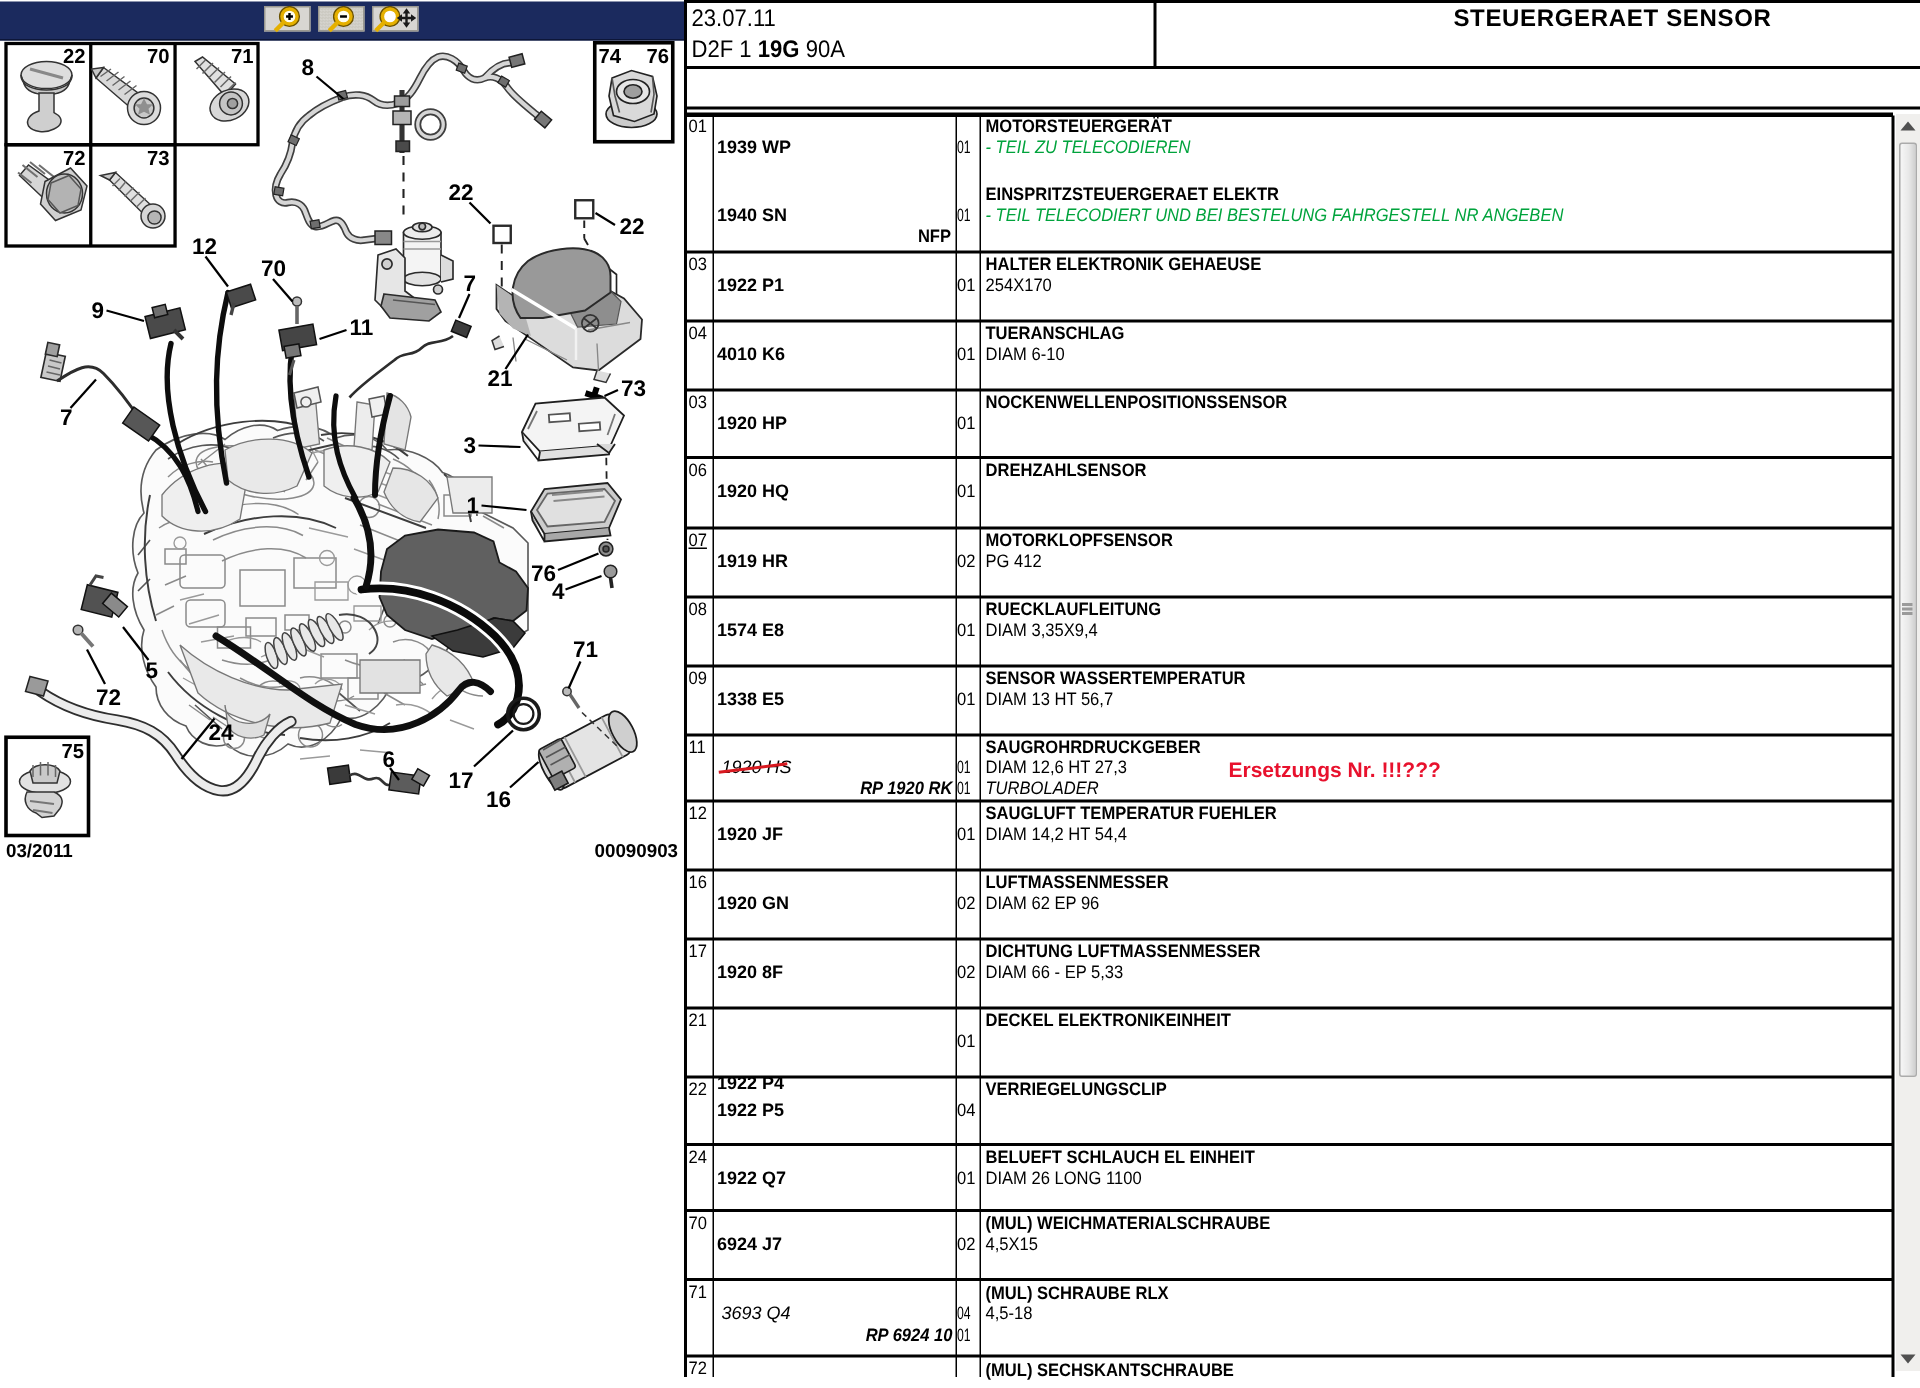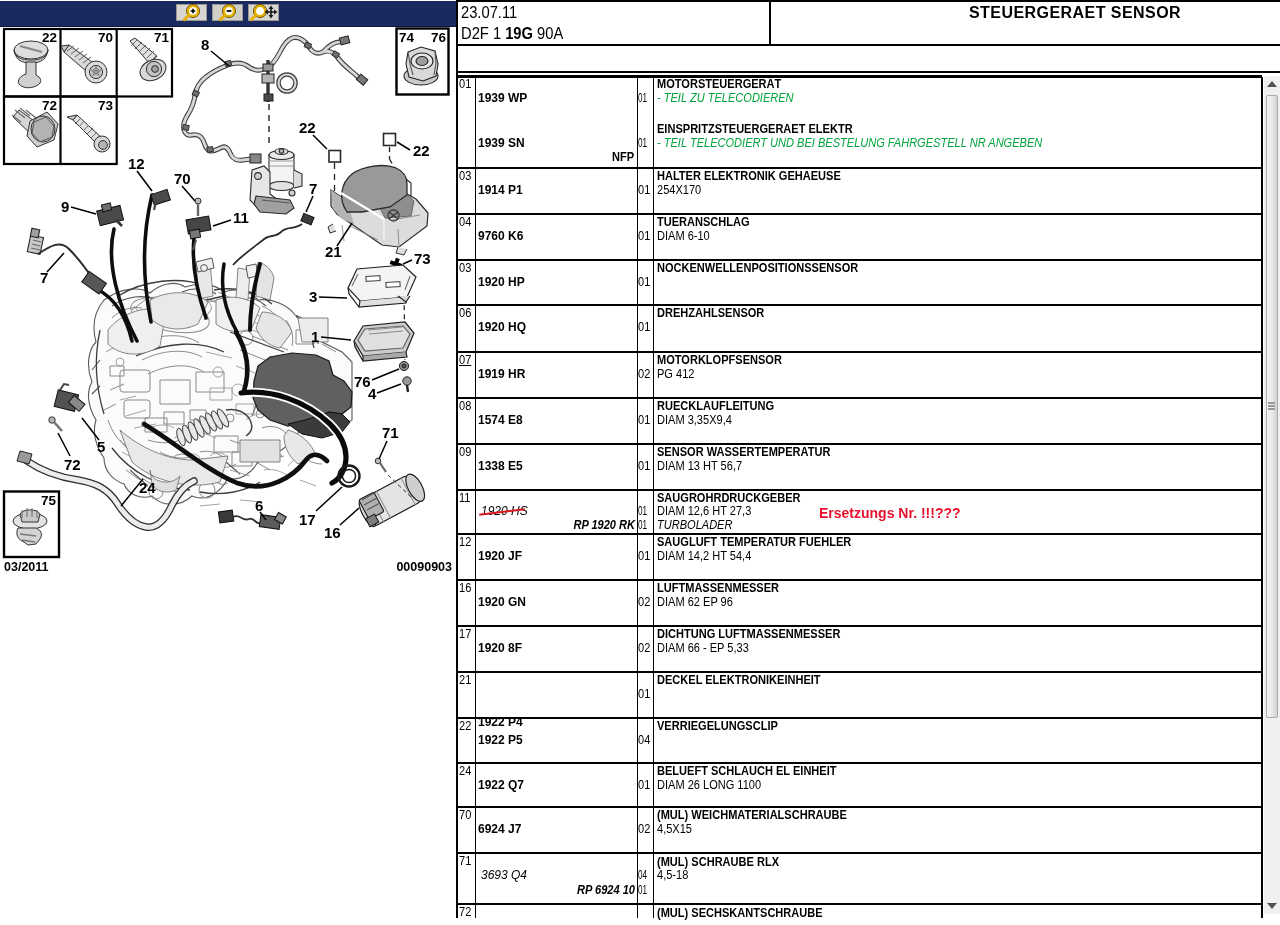--- a/index.html
+++ b/index.html
@@ -40,27 +40,27 @@
 
 <div class="abs" style="left:455.5px;top:0px;width:2.2px;height:918px;background:#000"></div>
 <div class="vline" style="left:474.5px;top:77px;height:841px;"></div>
 <div class="vline" style="left:636.5px;top:77px;height:841px;"></div>
 <div class="vline" style="left:652.5px;top:77px;height:841px;"></div>
 <div class="abs" style="left:1261px;top:77px;width:2px;height:841px;background:#000"></div>
 
 <div class="sx t " style="left:458.5px;top:78px;">01</div>
 
 <div class="sx t " style="left:458.5px;top:170px;">03</div>
-<div class="t b" style="left:478px;top:184px;">1914 P1</div>
+<div class="t b" style="left:478px;top:184px;">1922 P1</div>
 <div class="sx t " style="left:638px;top:184px;">01</div>
 <div class="sx t b" style="left:656.5px;top:170px;">HALTER ELEKTRONIK GEHAEUSE</div>
 <div class="sx t " style="left:656.5px;top:184px;">254X170</div>
 
 <div class="sx t " style="left:458.5px;top:216px;">04</div>
-<div class="t b" style="left:478px;top:230px;">9760 K6</div>
+<div class="t b" style="left:478px;top:230px;">4010 K6</div>
 <div class="sx t " style="left:638px;top:230px;">01</div>
 <div class="sx t b" style="left:656.5px;top:216px;">TUERANSCHLAG</div>
 <div class="sx t " style="left:656.5px;top:230px;">DIAM 6-10</div>
 
 <div class="sx t " style="left:458.5px;top:262px;">03</div>
 <div class="t b" style="left:478px;top:276px;">1920 HP</div>
 <div class="sx t " style="left:638px;top:276px;">01</div>
 <div class="sx t b" style="left:656.5px;top:262px;">NOCKENWELLENPOSITIONSSENSOR</div>
 
 <div class="sx t " style="left:458.5px;top:307px;">06</div>
@@ -130,21 +130,21 @@
 
 <div class="sx t " style="left:458.5px;top:855px;">71</div>
 
 <div class="sx t " style="left:458.5px;top:906px;">72</div>
 
 <div class="t b" style="left:478px;top:92px;">1939 WP</div>
 <div class="t q" style="left:638px;top:92px;">01</div>
 <div class="sx t b" style="left:656.5px;top:78px;">MOTORSTEUERGERÄT</div>
 <div class="sx t g" style="left:656.5px;top:92px;">- TEIL ZU TELECODIEREN</div>
 <div class="sx t b" style="left:656.5px;top:123px;">EINSPRITZSTEUERGERAET ELEKTR</div>
-<div class="t b" style="left:478px;top:137px;">1939 SN</div>
+<div class="t b" style="left:478px;top:137px;">1940 SN</div>
 <div class="t q" style="left:638px;top:137px;">01</div>
 <div class="sx t g" style="left:656.5px;top:137px;">- TEIL TELECODIERT UND BEI BESTELUNG FAHRGESTELL NR ANGEBEN</div>
 <div class="sxr t b" style="left:478px;top:151px;width:156px;text-align:right;">NFP</div>
 
 <div class="t i" style="left:481px;top:505px;">1920 HS</div>
 <div class="abs" style="left:479px;top:510.5px;width:46px;height:1.6px;background:#d81920;transform:rotate(-7deg);"></div>
 <div class="sxr t b i" style="left:478px;top:519px;width:157px;text-align:right;">RP 1920 RK</div>
 <div class="t q" style="left:638px;top:505px;">01</div>
 <div class="t q" style="left:638px;top:519px;">01</div>
 <div class="sx t b" style="left:656.5px;top:492px;">SAUGROHRDRUCKGEBER</div>

